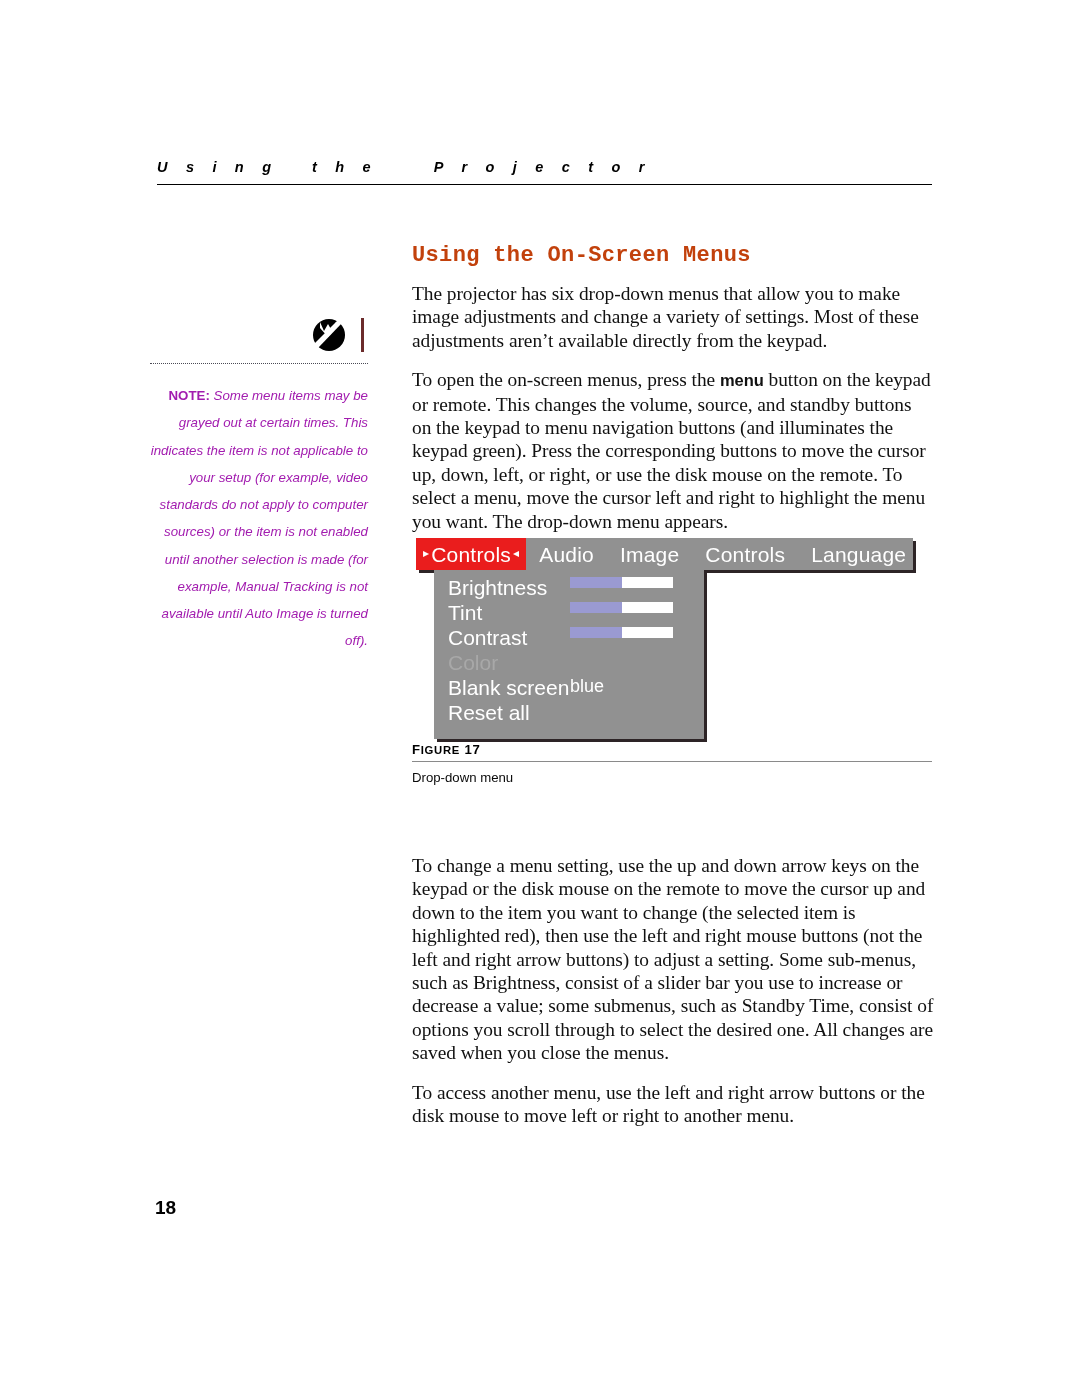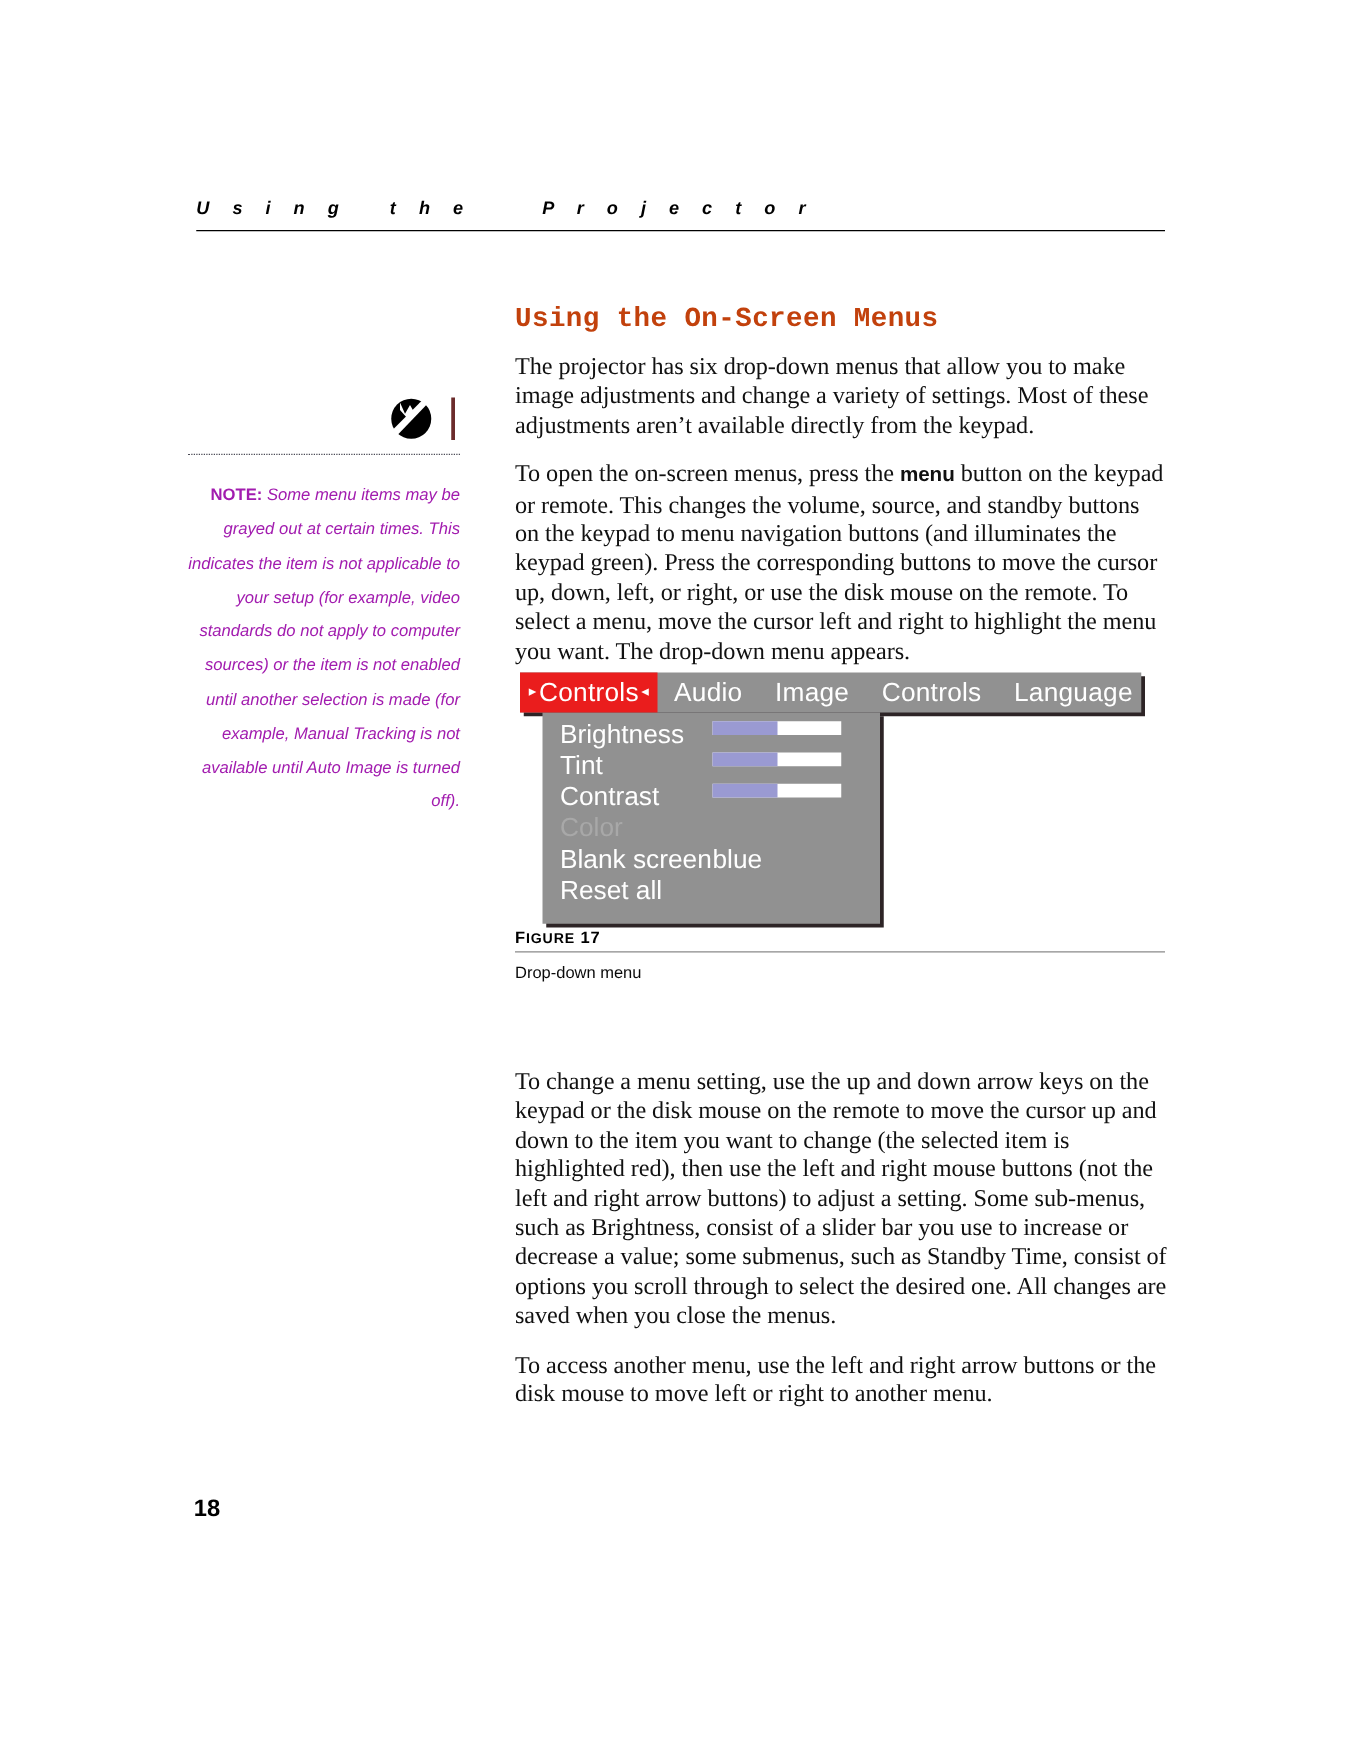--- a/index.html
+++ b/index.html
@@ -187,21 +187,21 @@
     font-family: "Liberation Sans", sans-serif;
     font-size: 21px;
     color: #ffffff;
     line-height: 1;
     width: 122px;
     white-space: nowrap;
   }
   .osd-label.disabled { color: #a8a8a8; }
   .osd-value {
     font-family: "Liberation Sans", sans-serif;
-    font-size: 21px;
+    font-size: 18px;
     color: #ffffff;
     line-height: 1;
   }
   .osd-slider {
     width: 103px;
     height: 11px;
     background: #ffffff;
     display: block;
     position: relative;
   }

